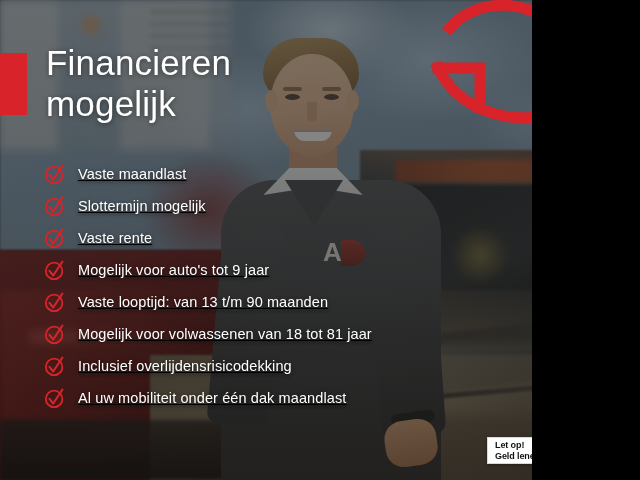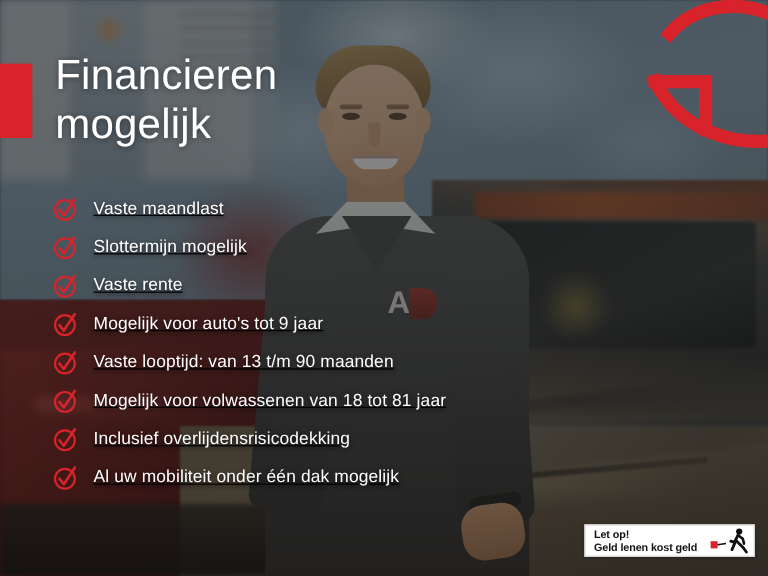--- a/index.html
+++ b/index.html
@@ -2,21 +2,21 @@
 <html><head>
 <meta charset="utf-8">
 <style>
   html, body {
     margin: 0;
     padding: 0;
     background: #000;
   }
   #stage {
     position: relative;
-    width: 640px;
+    width: 532px;
     height: 480px;
     overflow: hidden;
     font-family: "Liberation Sans", sans-serif;
     background: #3a3c3d;
   }
 
   
   .photo { position: absolute; inset: 0; overflow: hidden; }
 
   
@@ -417,21 +417,21 @@
       <span class="label">Inclusief overlijdensrisicodekking</span>
     </div>
 
     <div class="bullet">
       <span class="check">
         <svg width="22" height="22" viewBox="0 0 24 24" fill="none" xmlns="http://www.w3.org/2000/svg">
           <circle cx="11" cy="13" r="9" stroke="#d8232a" stroke-width="2"></circle>
           <path d="M6 13 L10 18 L20 3" stroke="#d8232a" stroke-width="2.4" fill="none" stroke-linecap="round" stroke-linejoin="round"></path>
         </svg>
       </span>
-      <span class="label">Al uw mobiliteit onder één dak mogelijk</span>
+      <span class="label">Al uw mobiliteit onder één dak maandlast</span>
     </div>
 
   </div>
 
   <div class="warn-badge">
     <span class="warn-text">Let op!
 Geld lenen kost geld</span>
     <span class="warn-icon">
       <svg width="32" height="22" viewBox="0 0 32 22" xmlns="http://www.w3.org/2000/svg">
         <rect x="0" y="11" width="6" height="6" fill="#d8232a"></rect>

